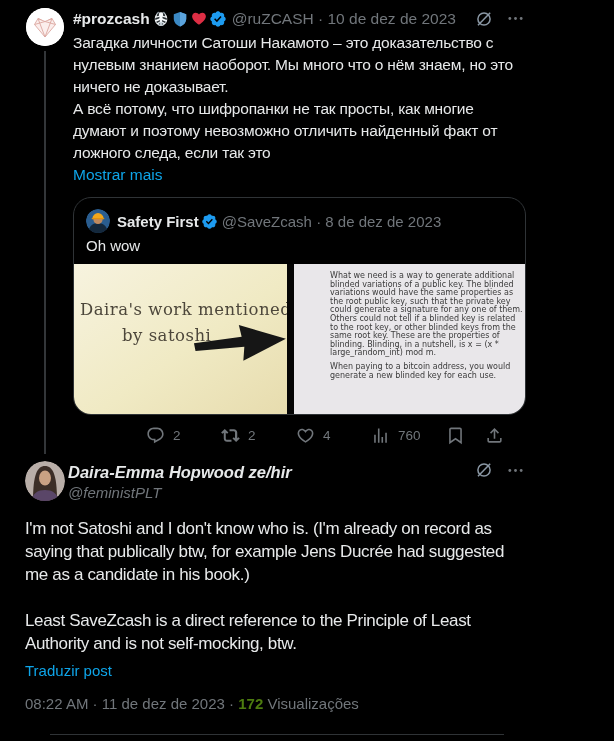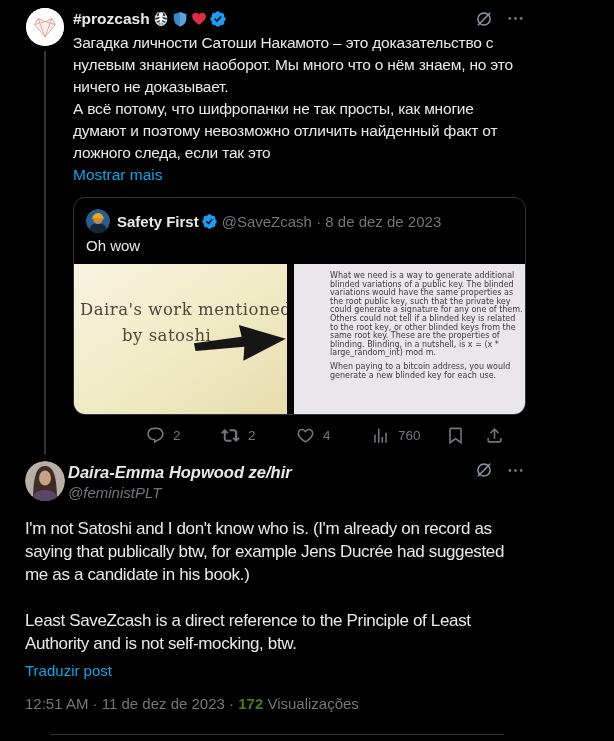--- a/index.html
+++ b/index.html
@@ -24,21 +24,21 @@
   .name1 { font-weight:700; font-size:15.5px; color:#e7e9ea; white-space:nowrap; }
   .name-emoji { margin-left:3px; }
   .vbadge { margin-left:2px; }
   .handle1 { margin-left:5px; font-size:15.5px; white-space:nowrap; }
   .hdr-spacer { flex:1; }
   .hdr-icons { display:flex; align-items:center; gap:14px; padding-right:2px; }
   .t1-body { margin-top:3px; font-size:15.5px; line-height:22px; letter-spacing:-0.2px; white-space:pre-line; }
   .show-more { font-size:15.5px; line-height:22px; cursor:pointer; }
 
   
-  .quote-card { margin-top:11px; border:1px solid #2f3336; border-radius:12px; overflow:hidden; background:#000; cursor:pointer; }
+  .quote-card { margin-top:11px; border:1px solid #2f3336; border-radius:18px; overflow:hidden; background:#000; cursor:pointer; }
   .q-header { display:flex; align-items:center; padding:11px 12px 0 12px; }
   .q-avatar { width:24px; height:24px; border-radius:50%; overflow:hidden; flex-shrink:0; }
   .q-name { margin-left:7px; font-weight:700; font-size:15px; }
   .q-handle { margin-left:4px; font-size:15px; }
   .q-body { padding:3px 12px 8px 12px; font-size:15px; line-height:20px; }
   .q-image { display:flex; height:150px; }
   .note-pane {
     width:213px; flex-shrink:0; position:relative;
     background:linear-gradient(145deg,#f7f3df 0%, #f0eac4 55%, #e7dcae 100%);
     font-family:"DejaVu Serif", serif; color:#4d473b; overflow:hidden;
@@ -123,20 +123,21 @@
         <span class="name-emoji">
           <svg width="16" height="16" viewBox="0 0 36 36">
             <path fill="#dd2e44" d="M33.5 12.6c0 8.2-12.9 16.9-15.5 18.6C15.4 29.5 2.5 20.8 2.5 12.6 2.5 7.2 6.2 4 10.5 4c3.2 0 6 1.9 7.5 4.1C19.5 5.9 22.3 4 25.5 4c4.3 0 8 3.2 8 8.6z"></path>
           </svg>
         </span>
         <span class="vbadge">
           <svg width="18" height="18" viewBox="0 0 24 24">
             <path fill="#1d9bf0" d="M22.25 12c0-1.43-.88-2.67-2.19-3.34.46-1.39.2-2.9-.81-3.91s-2.52-1.27-3.91-.81c-.66-1.31-1.91-2.19-3.34-2.19s-2.67.88-3.33 2.19c-1.4-.46-2.91-.2-3.92.81s-1.26 2.52-.8 3.91c-1.31.67-2.2 1.91-2.2 3.34s.89 2.67 2.2 3.34c-.46 1.39-.21 2.9.8 3.91s2.52 1.26 3.91.81c.67 1.31 1.91 2.19 3.34 2.19s2.68-.88 3.34-2.19c1.39.45 2.9.2 3.91-.81s1.27-2.52.81-3.91c1.31-.67 2.19-1.91 2.19-3.34zm-11.71 4.2L6.8 12.46l1.41-1.42 2.26 2.26 4.8-5.23 1.47 1.36-6.2 6.77z"></path>
           </svg>
         </span>
+        <span class="handle1 grayt">@ruZCASH · 10 de dez de 2023</span>
         <span class="hdr-spacer"></span>
         <span class="hdr-icons">
           <span class="icon-btn">
             <svg width="18" height="18" viewBox="0 0 18 18">
                 <circle cx="9" cy="9" r="6.1" fill="none" stroke="#8b98a5" stroke-width="1.5"></circle>
                 <line x1="3" y1="15.2" x2="15.2" y2="2.8" stroke="#8b98a5" stroke-width="1.5"></line>
               </svg>
           </span>
           <span class="icon-btn">
             <svg width="17" height="17" viewBox="0 0 18 18">
@@ -263,18 +264,18 @@
       </span>
     </div>
 
     <div class="t2-body">
       <p class="p1">I'm not Satoshi and I don't know who is. (I'm already on record as saying that publically btw, for example Jens Ducrée had suggested me as a candidate in his book.)</p>
       <p>Least SaveZcash is a direct reference to the Principle of Least Authority and is not self-mocking, btw.</p>
     </div>
 
     <div class="translate blue">Traduzir post</div>
 
-    <div class="t2-meta grayt"><span>12:51 AM · 11 de dez de 2023</span><span> · </span><span class="views-n">172</span><span> Visualizações</span></div>
+    <div class="t2-meta grayt"><span>08:22 AM · 11 de dez de 2023</span><span> · </span><span class="views-n">172</span><span> Visualizações</span></div>
 
     <div class="final-divider"></div>
   </article>
 
 </div>
 
 </body></html>

